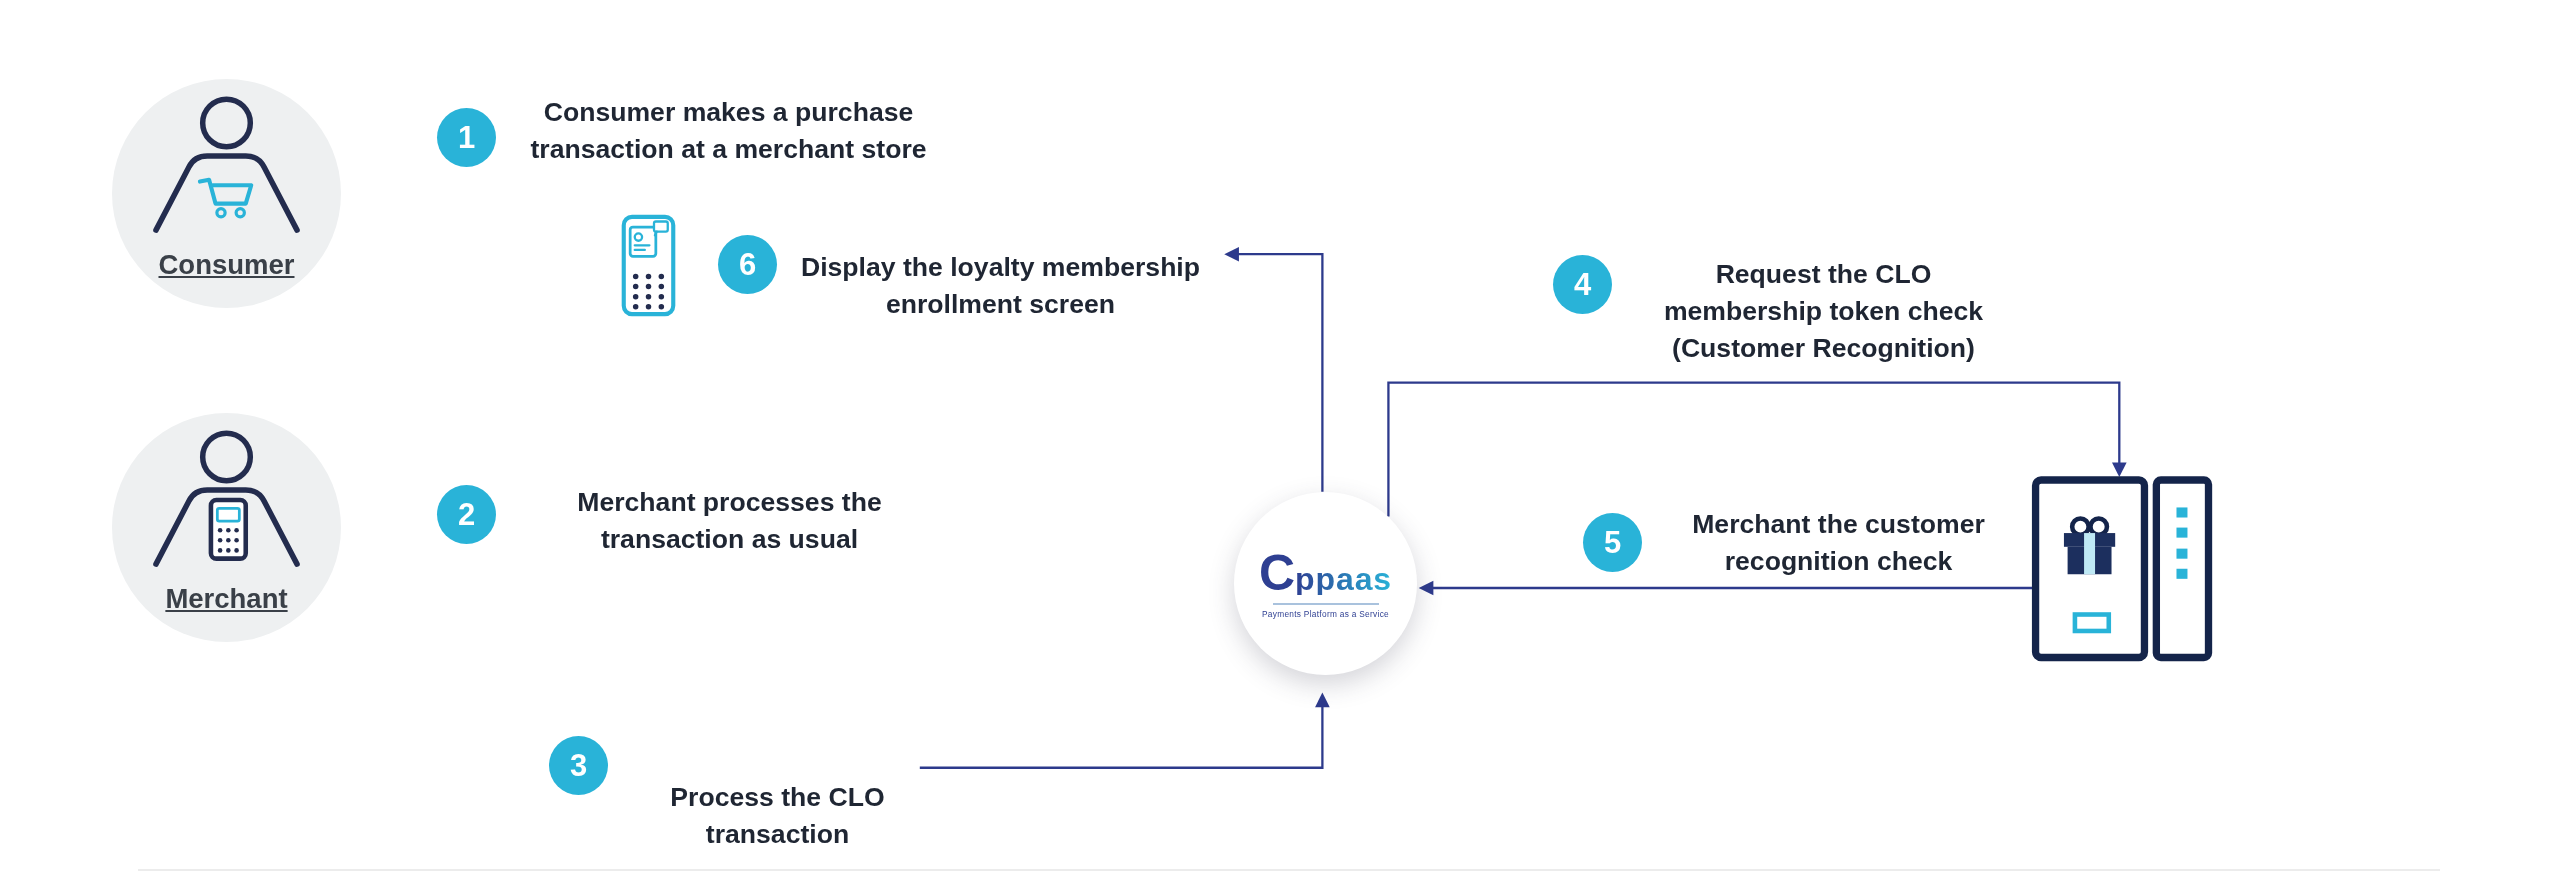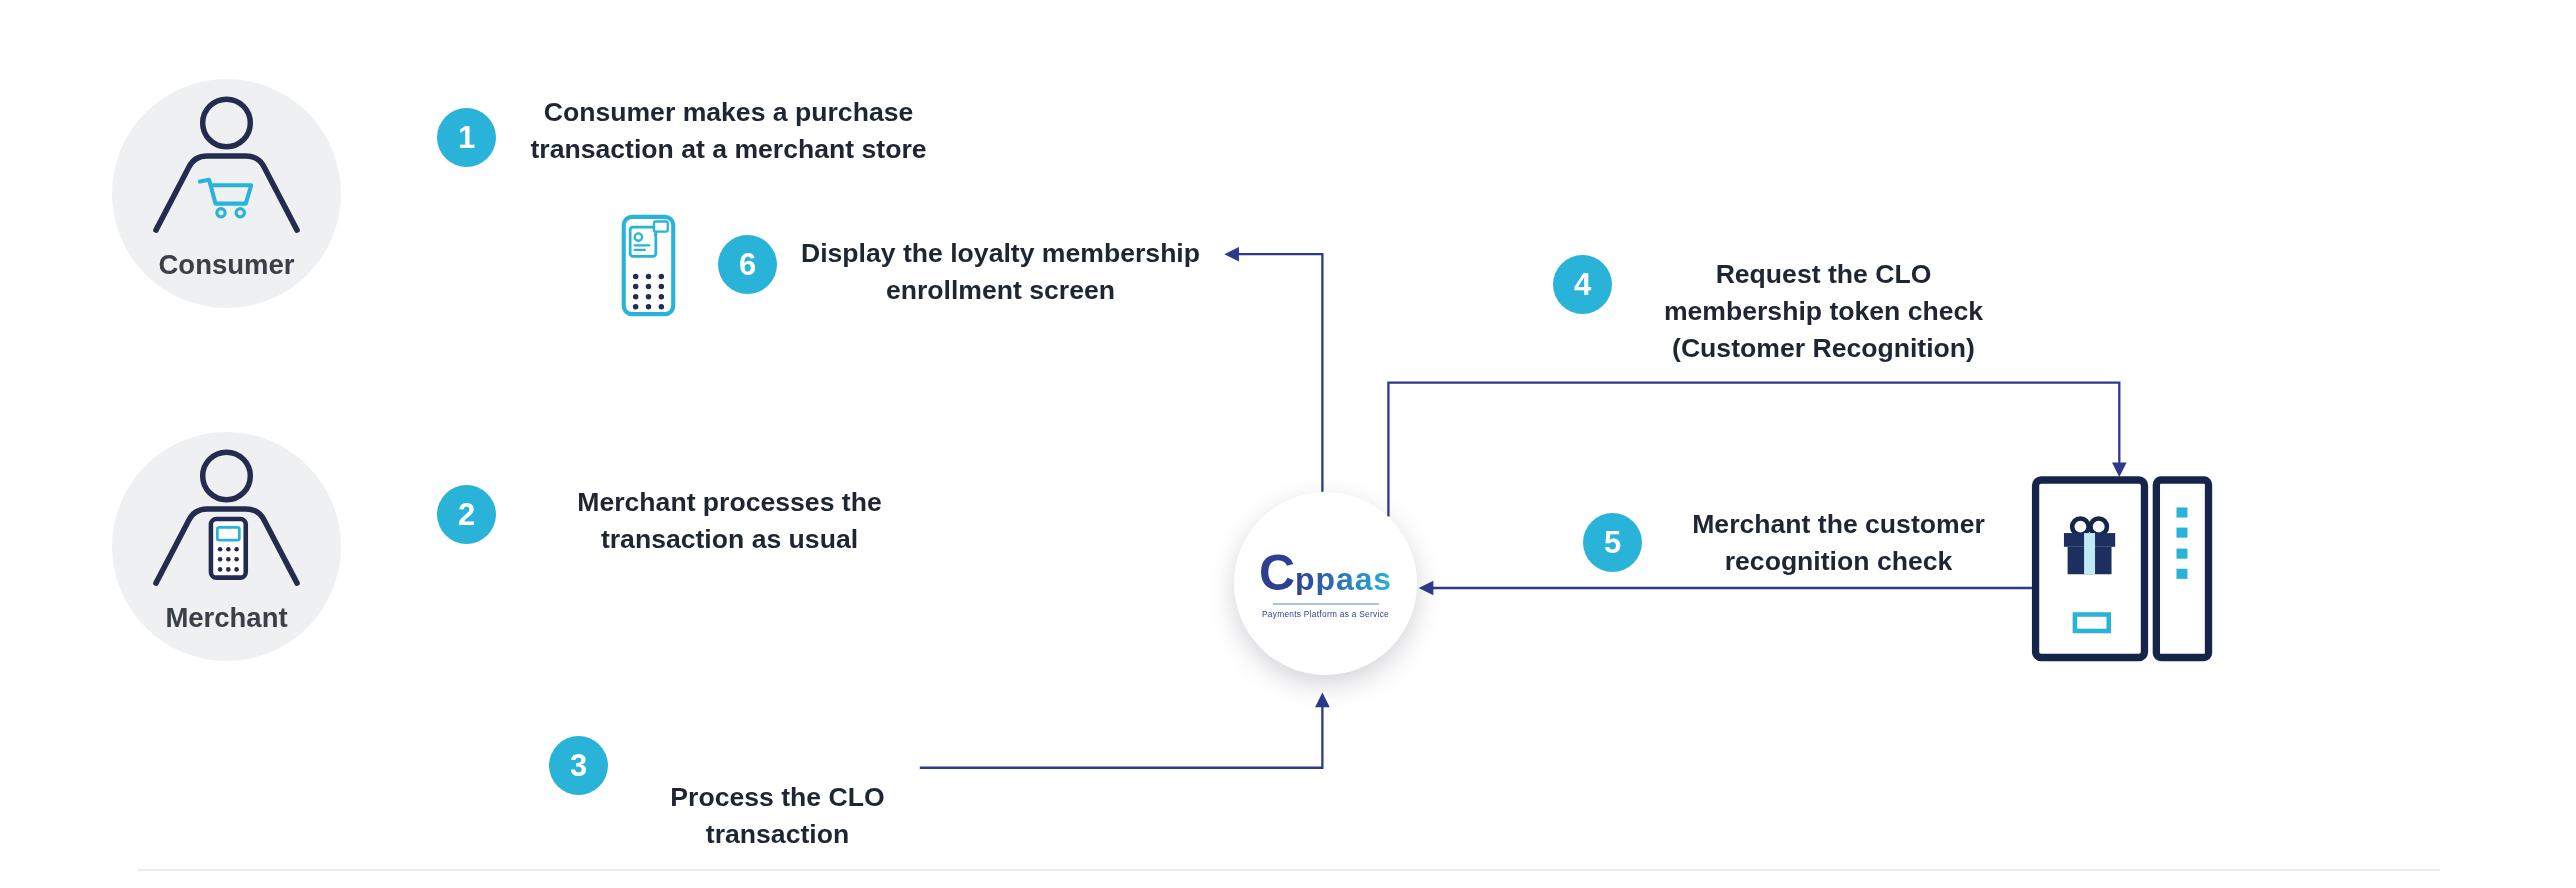--- a/index.html
+++ b/index.html
@@ -15,27 +15,28 @@
   .arrows { position: absolute; left: 0; top: 0; }
 
   
   .avatar {
     position: absolute;
     width: 229px; height: 229px;
     border-radius: 50%;
     background: #eef0f1;
   }
   .avatar-consumer { left: 112px; top: 79px; }
-  .avatar-merchant { left: 112px; top: 432px; }
+  .avatar-merchant { left: 112px; top: 413px; }
   .avatar-svg { position: absolute; left: 0; top: 0; }
   .avatar-label {
     position: absolute; left: 0; right: 0; top: 171px;
     text-align: center;
     font-weight: 700; font-size: 27.5px; line-height: 29px;
     color: #3a4048;
+    text-decoration: underline;
   }
 
   
   .step-badge {
     position: absolute;
     width: 59px; height: 59px;
     border-radius: 50%;
     background: #29b3d8;
     color: #ffffff;
     font-weight: 700; font-size: 31px;
@@ -54,21 +55,21 @@
     font-weight: 700; font-size: 26.6px; line-height: 37px;
     color: #1f2633;
     text-align: center;
     white-space: pre-line;
   }
   .text-1 { left: 490px;  top: 94px; width: 477px; }
   .text-2 { left: 537px;  top: 484px; width: 385px; }
   .text-3 { left: 640px;  top: 735px; width: 275px; margin-top: 44px; }
   .text-4 { left: 1608px; top: 256px; width: 431px; }
   .text-5 { left: 1646px; top: 506px; width: 385px; }
-  .text-6 { left: 762px;  top: 235px; width: 477px; }
+  .text-6 { left: 762px;  top: 249px; width: 477px; }
 
   
   .pos-terminal { position: absolute; left: 621px; top: 214px; }
 
   
   .hub {
     position: absolute; left: 1234px; top: 492px;
     width: 183px; height: 183px;
     border-radius: 50%;
     background: #ffffff;

